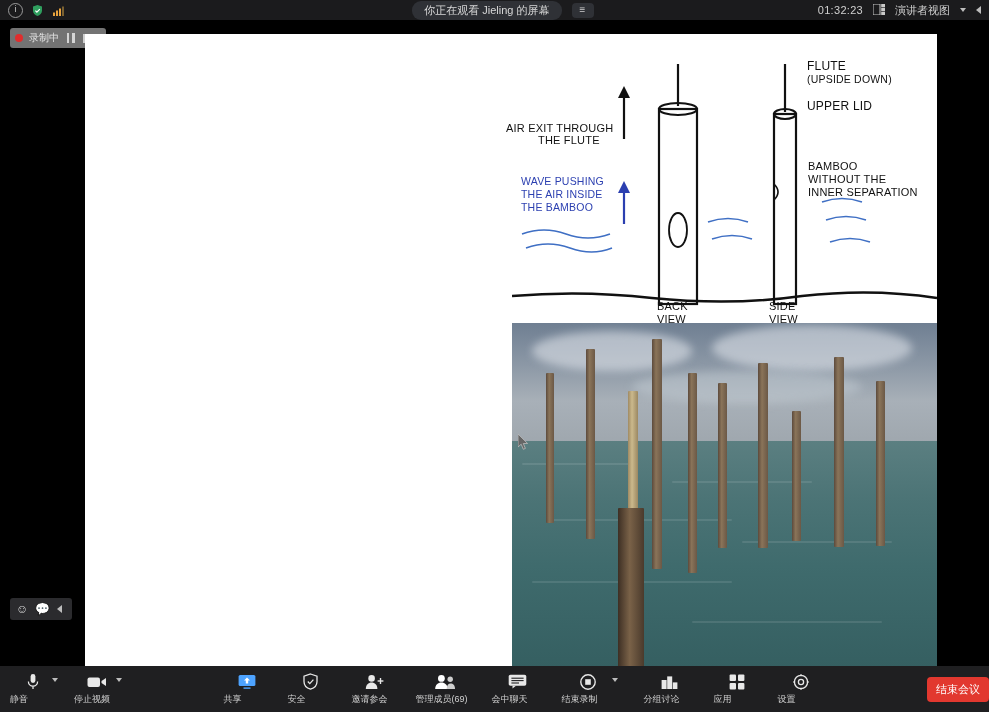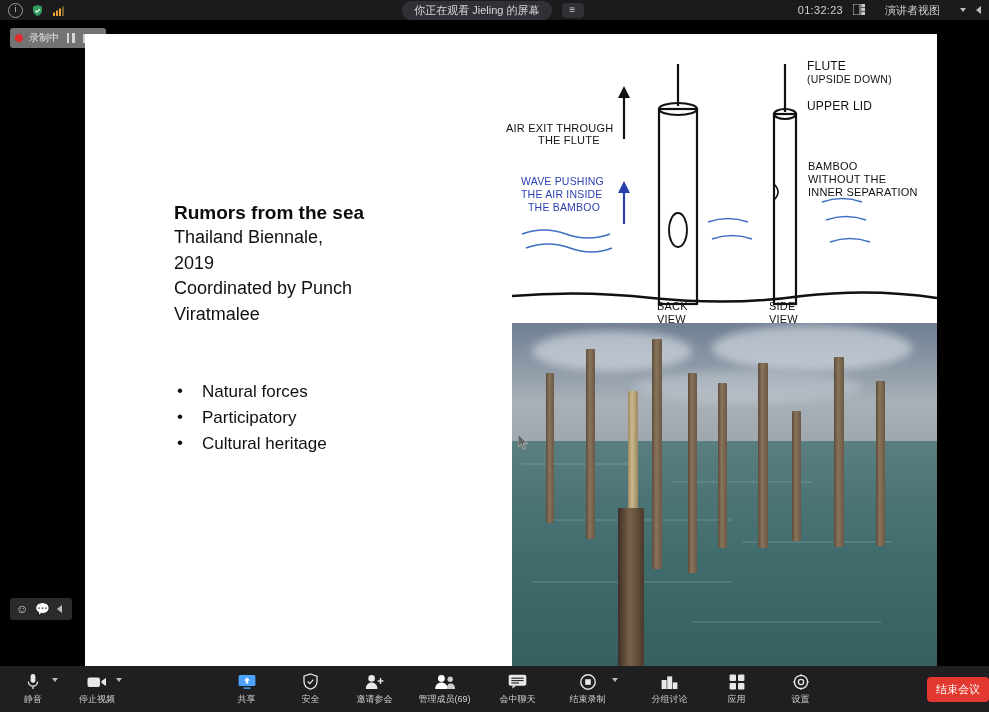--- a/index.html
+++ b/index.html
@@ -74,21 +74,21 @@
 
   #topbar-right {
     display: flex;
     align-items: center;
     gap: 10px;
     padding-right: 8px;
     font-size: 11px;
     color: #d0d0d0;
   }
   #timer { font-variant-numeric: tabular-nums; letter-spacing: .3px; }
-  #view-mode { display: flex; align-items: center; gap: 20px; text-align: right; }
+  #view-mode { display: flex; align-items: center; gap: 10px; text-align: right; }
   .caret-down {
     width: 0; height: 0;
     border-left: 3.5px solid transparent;
     border-right: 3.5px solid transparent;
     border-top: 4px solid #bdbdbd;
     display: inline-block;
   }
   .caret-left {
     width: 0; height: 0;
     border-top: 4px solid transparent;
@@ -268,21 +268,20 @@
     width: 989px; height: 46px;
     background: #1f1f21;
     display: flex;
     align-items: center;
   }
   .bb-group { display: flex; align-items: center; }
   #bb-left { padding-left: 10px; gap: 18px; display: flex; }
   .bb-item {
     display: flex;
     flex-direction: column;
-    align-items: center;
     justify-content: center;
     width: 46px;
     gap: 2px;
     position: relative;
   }
   .bb-item .bb-label {
     font-size: 9px;
     color: #d0d0d0;
     white-space: nowrap;
   }
@@ -369,33 +368,20 @@
         <i></i>
       </span>
   </span>
   <span class="rec-btn">
     <span class="stop-glyph"></span>
   </span>
 </div>
 
 <div id="slide">
 
-  <div id="slide-text">
-    <div id="slide-title">Rumors from the sea</div>
-    <div class="slide-sub">Thailand Biennale,</div>
-    <div class="slide-sub">2019</div>
-    <div class="slide-sub">Coordinated by Punch</div>
-    <div class="slide-sub">Viratmalee</div>
-
-    <ul id="bullets">
-      <li>Natural forces</li>
-      <li>Participatory</li>
-      <li>Cultural heritage</li>
-    </ul>
-  </div>
 
   <div id="diagram">
     <svg width="425" height="290" viewBox="0 0 425 290">
 
       <rect x="147" y="75" width="38" height="195" fill="none" stroke="#111" stroke-width="2.2"></rect>
       <ellipse cx="166" cy="75" rx="19" ry="6" fill="none" stroke="#111" stroke-width="2.2"></ellipse>
       <line x1="166" y1="30" x2="166" y2="72" stroke="#111" stroke-width="2.2"></line>
       <ellipse cx="166" cy="196" rx="9" ry="17" fill="none" stroke="#111" stroke-width="1.8"></ellipse>
 
       <rect x="262" y="80" width="22" height="190" fill="none" stroke="#111" stroke-width="2.2"></rect>
@@ -419,21 +405,21 @@
       <path d="M318 208 q20 -7 40 0" fill="none" stroke="#3f6fc4" stroke-width="1.6"></path>
     </svg>
 
     <div class="dg-label" style="left:295px; top:26px; font-size:12px;">Flute</div>
     <div class="dg-label" style="left:295px; top:39px;">(upside down)</div>
     <div class="dg-label" style="left:295px; top:66px; font-size:12px;">Upper Lid</div>
     <div class="dg-label" style="left:-6px; top:88px; font-size:11px;">Air exit through</div>
     <div class="dg-label" style="left:26px; top:100px; font-size:11px;">the flute</div>
     <div class="dg-label blue" style="left:9px; top:141px;">Wave pushing</div>
     <div class="dg-label blue" style="left:9px; top:154px;">the air inside</div>
-    <div class="dg-label blue" style="left:16px; top:167px;">the bamboo</div>
+    <div class="dg-label blue" style="left:9px; top:167px;">the bamboo</div>
     <div class="dg-label" style="left:296px; top:126px; font-size:11px;">Bamboo</div>
     <div class="dg-label" style="left:296px; top:139px; font-size:11px;">without the</div>
     <div class="dg-label" style="left:296px; top:152px; font-size:11px;">inner separation</div>
     <div class="dg-label" style="left:145px; top:266px; font-size:11px;">Back</div>
     <div class="dg-label" style="left:145px; top:279px; font-size:11px;">View</div>
     <div class="dg-label" style="left:257px; top:266px; font-size:11px;">Side</div>
     <div class="dg-label" style="left:257px; top:279px; font-size:11px;">View</div>
   </div>
 
   <div id="photo">

